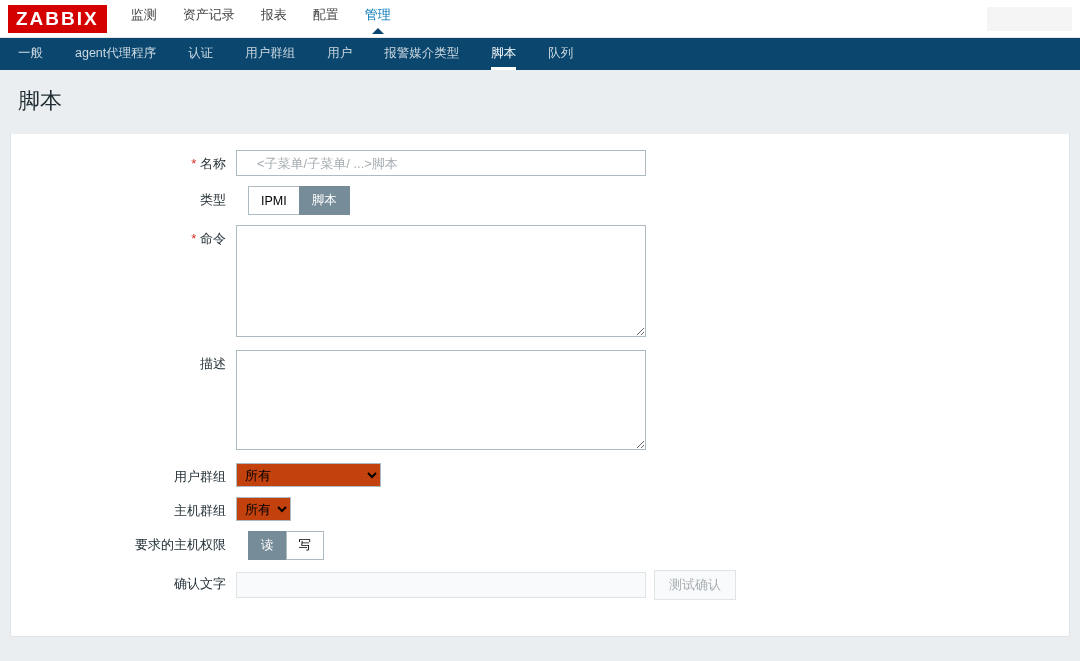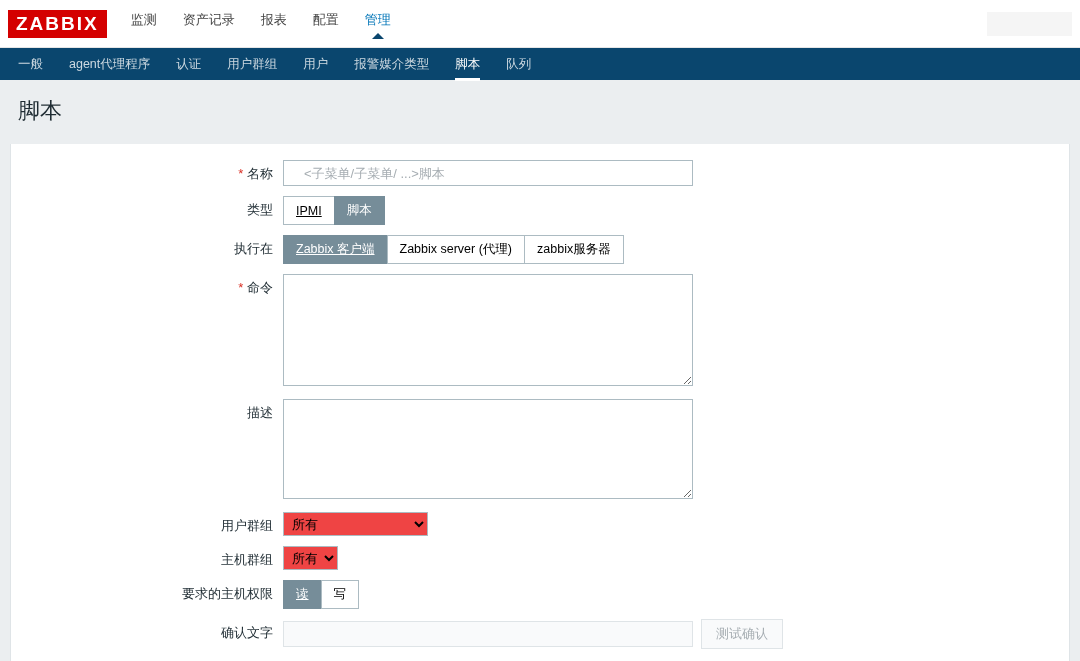--- a/index.html
+++ b/index.html
@@ -1,52 +1,52 @@
 <!DOCTYPE html>
 <html><head>
 <meta charset="utf-8">
 <style>
   * { box-sizing: border-box; margin: 0; padding: 0; }
   body { font-family: Arial, "Microsoft YaHei", sans-serif; font-size: 13px; color: #1f2c33; background: #ebeef0; }
 
   
-  .topbar { background: #fff; display: flex; align-items: center; height: 48px; padding: 0 8px; border-bottom:1px solid #e6e6e6;}
+  .topbar { background: #fff; display: flex; align-items: center; height: 38px; padding: 0 8px; border-bottom:1px solid #e6e6e6;}
   .logo { background: #d40000; color: #fff; font-weight: bold; letter-spacing: 2px; padding: 3px 8px; font-size: 19px; margin-right: 12px; font-family: Arial, sans-serif;}
   .mainnav { display:flex; align-items:center; gap: 2px;}
   .mainnav .nav-item { padding: 1px 12px 9px; color:#444; cursor:pointer; position:relative;}
   .mainnav .nav-item.active { color:#0275b8; }
   .mainnav .nav-item.active::after { content:""; position:absolute; bottom:-1px; left:50%; transform:translateX(-50%); border:6px solid transparent; border-bottom-color:#0a466e; }
   .search-placeholder { margin-left:auto; width:85px; height:24px; background:#f5f5f5;}
 
   
-  .subnav { background: #0a466e; display:flex; align-items:center; height:32px; padding:0 8px; gap:6px;}
+  .subnav { background: #0a466e; display:flex; align-items:flex-end; height:32px; padding:0 8px; gap:12px;}
   .subnav .sitem { color:#cdd9e1; padding:8px 10px; cursor:pointer; position:relative; font-size:12.5px;}
   .subnav .sitem.active { color:#fff; }
   .subnav .sitem.active::after{ content:""; position:absolute; left:10px; right:10px; bottom:0; height:3px; background:#fff;}
 
   
   .titlebar { background:#ebeef0; padding:16px 18px 18px; }
   .titlebar h1{ font-size:22px; font-weight:normal; color:#1f2c33;}
 
   
   .panel { background:#fff; margin:0 10px; padding:16px 0 26px; border:1px solid #dfe4e7; border-top:none;}
 
   .form-row { display:flex; align-items:flex-start; margin-bottom:10px; font-size:13px;}
-  .form-label { width:225px; text-align:right; padding-right:10px; padding-top:5px; color:#1f2c33;margin-left:47px;}
+  .form-label { width:225px; text-align:right; padding-right:10px; padding-top:5px; color:#1f2c33;}
   .req::before{ content:"* "; color:#d93025; }
   .form-field{ }
   .text-input{ width:410px; height:26px; border:1px solid #acbbc2; padding:0 20px; font-size:13px; color:#333;}
   .text-input::placeholder{ color:#a6adb2;}
   .textarea{ width:410px; height:112px; border:1px solid #acbbc2; padding:6px 8px; font-size:13px; resize:both;}
-  .select{ height:24px; border:1px solid #acbbc2; background:#ef4444; font-size:13px; padding:0 4px; }
+  .select{ height:24px; border:1px solid #acbbc2; background:#c2410c; font-size:13px; padding:0 4px; }
   .checkbox{ width:16px;height:16px;border:1px solid #acbbc2; background:#fff; margin-top:4px;}
 
   .seg { display:flex; }
   .seg button{ border:1px solid #acbbc2; background:#fff; padding:5px 12px; font-size:12.5px; cursor:pointer; margin-left:-1px;}
-  .seg button:first-child{margin-left:0;text-decoration:underline;}
+  .seg button:first-child{margin-left:12px;}
   .seg button.sel{ background:#768d99; color:#fff; border-color:#768d99;}
 
   .disabled-input{ width:410px; height:26px; border:1px solid #dfe4e7; background:#f9fafb;}
   .disabled-btn{ border:1px solid #dfe4e7; background:#f9fafb; color:#a6adb2; padding:5px 14px; margin-left:8px; font-size:13px;}
 </style>
 </head>
 <body>
 
 <div class="topbar">
   <span class="logo">ZABBIX</span>
@@ -87,30 +87,20 @@
   <div class="form-row">
     <div class="form-label">类型</div>
     <div class="form-field">
       <div class="seg">
         <button>IPMI</button>
         <button class="sel">脚本</button>
       </div>
     </div>
   </div>
 
-  <div class="form-row">
-    <div class="form-label">执行在</div>
-    <div class="form-field">
-      <div class="seg">
-        <button class="sel">Zabbix 客户端</button>
-        <button>Zabbix server (代理)</button>
-        <button>zabbix服务器</button>
-      </div>
-    </div>
-  </div>
 
   <div class="form-row">
     <div class="form-label req">命令</div>
     <div class="form-field">
       <textarea class="textarea" style=""></textarea>
     </div>
   </div>
 
   <div class="form-row">
     <div class="form-label">描述</div>

